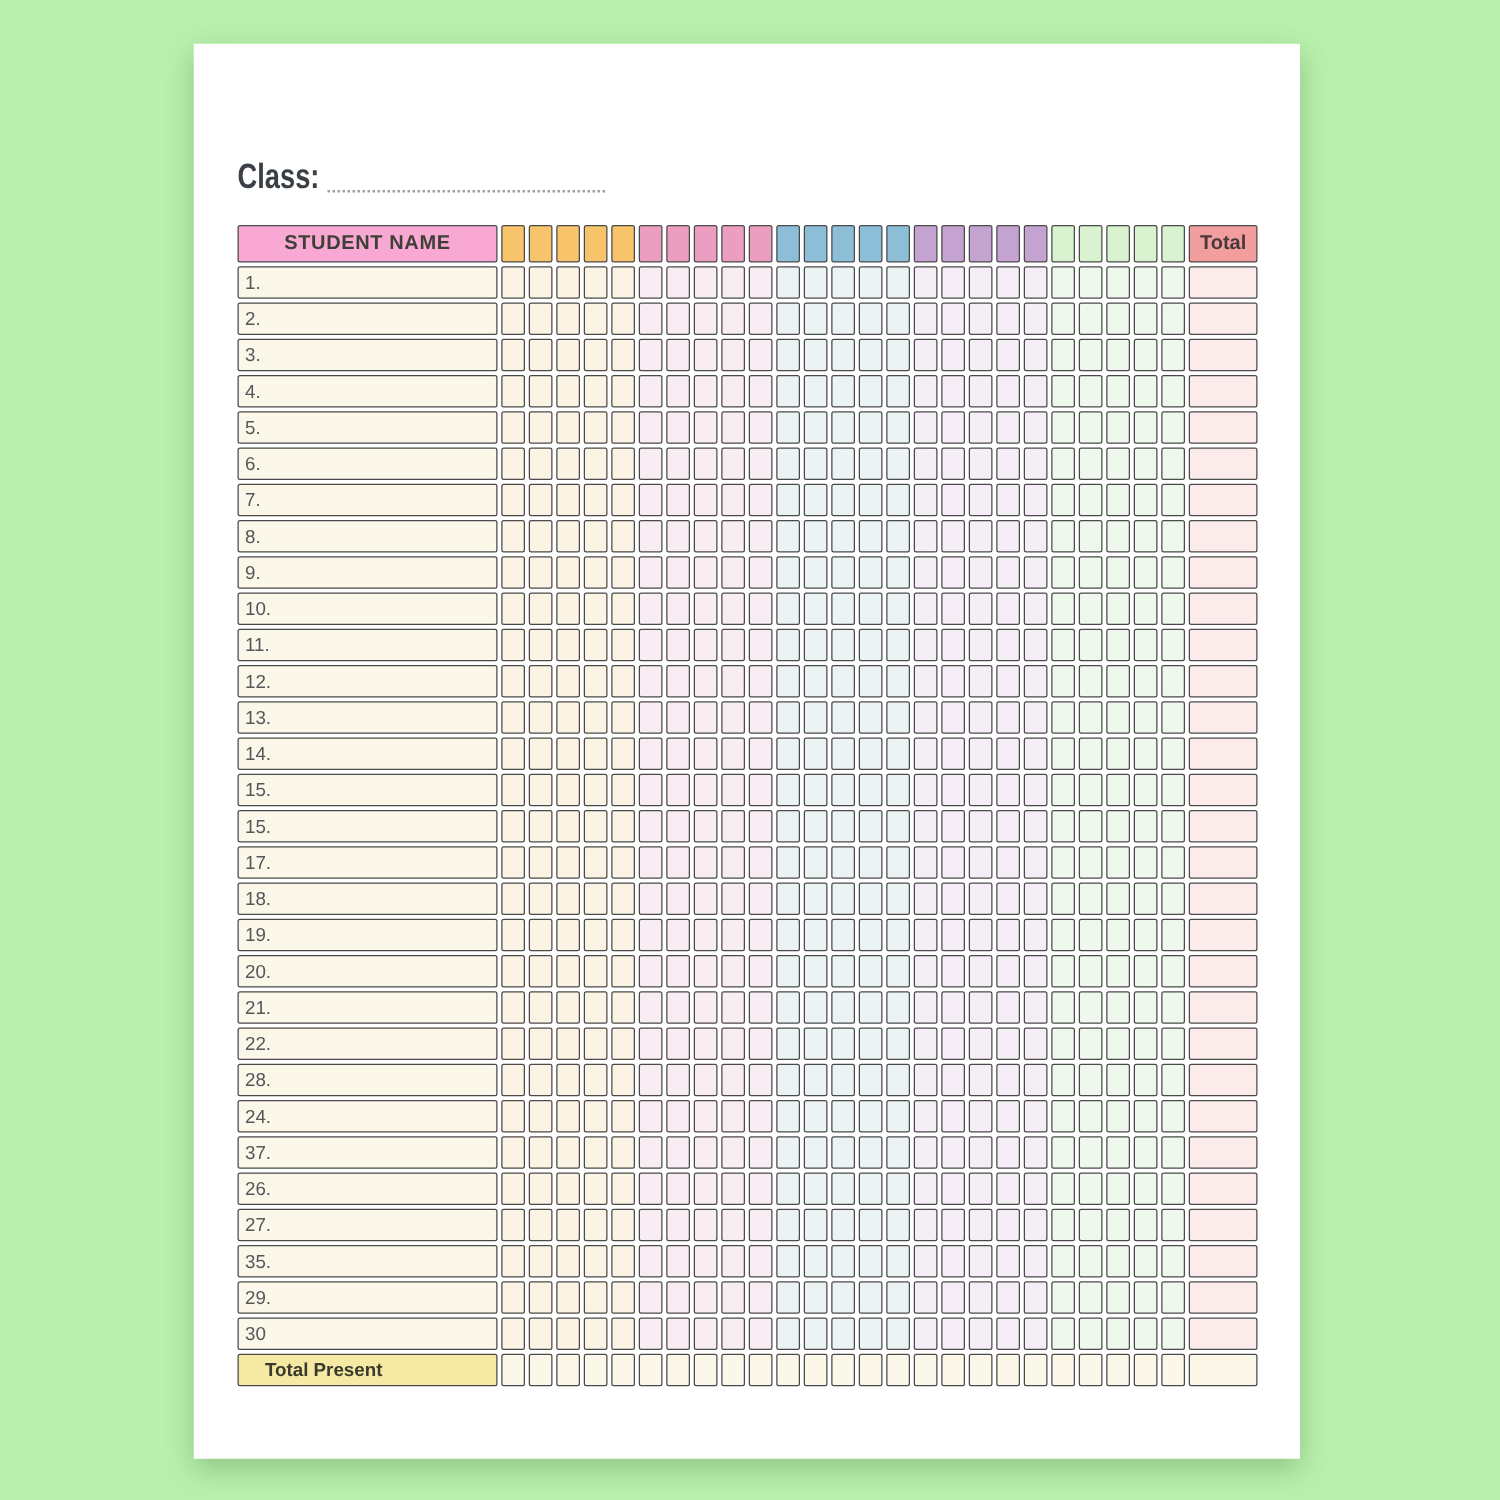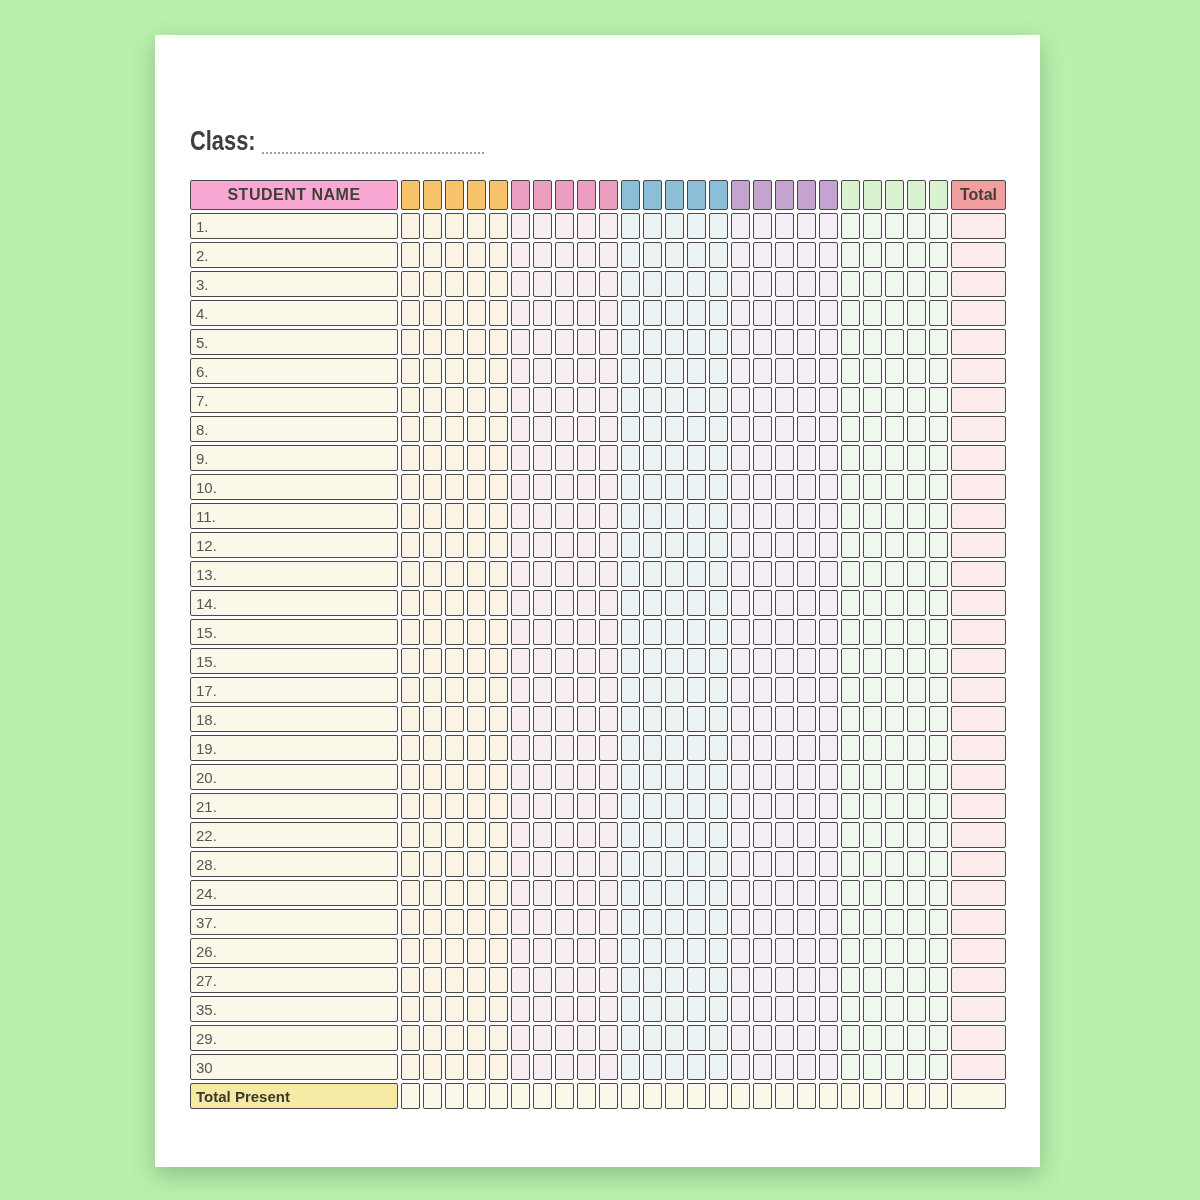--- a/index.html
+++ b/index.html
@@ -70,21 +70,21 @@
   }
   .body-row{height:26px;}
   .body-row .name-cell{
     background:#fbf8e9;display:flex;align-items:center;
     padding-left:5px;font-size:15px;color:#56575a;
   }
   .body-row .total-cell{background:#fcebeb;}
   .footer-row{height:26px;}
   .footer-row .name-cell{
     background:#f5e9a3;display:flex;align-items:center;
-    padding-left:5px;font-size:15px;font-weight:bold;color:#3a3b2e;
+    padding-left:21px;font-size:15px;font-weight:bold;color:#3a3b2e;
   }
   .footer-row .day-cell{background:#fbf8e9;}
   .footer-row .total-cell{background:#fbf8e9;}
 </style>
 </head>
 <body>
 
 <div class="page">
 
 

